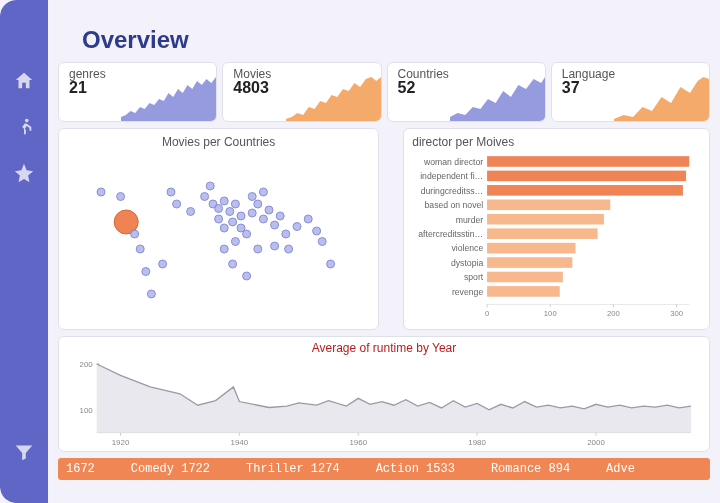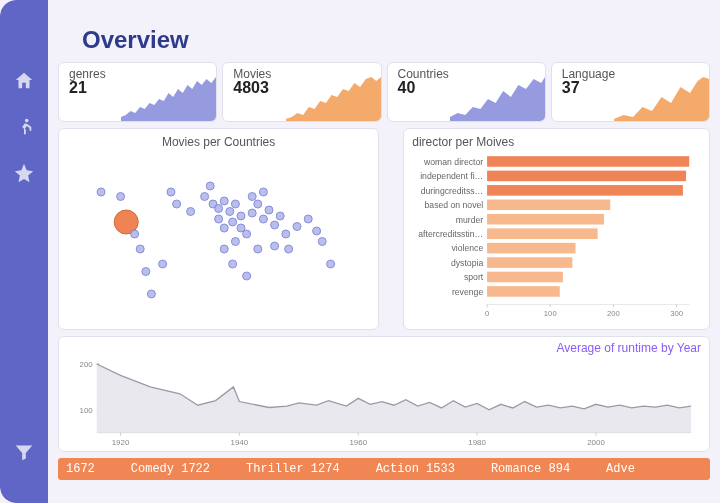--- a/index.html
+++ b/index.html
@@ -95,21 +95,21 @@
   .bars-svg { width: 100%; height: 178px; }
   .bar-label { font-size: 9px; fill: #666; text-anchor: end; }
   .axis-tick { font-size: 8px; fill: #888; text-anchor: middle; }
   .bottom-panel {
     background: #fff;
     border: 1px solid #e0e0ea;
     border-radius: 6px;
     height: 116px;
     padding: 4px 8px 2px 8px;
   }
-  .bottom-title { font-size: 12px; color: #8b5cf6; text-align: right; }
+  .bottom-title { font-size: 12px; color: #b91c1c; text-align: center; }
   .line-svg { width: 100%; height: 92px; }
   .y-tick { font-size: 8px; fill: #888; text-anchor: end; }
   .x-tick { font-size: 8px; fill: #888; text-anchor: middle; }
   .ticker {
     background: #ef8654;
     color: #fff;
     font-family: "Courier New", monospace;
     font-size: 12px;
     height: 22px;
     line-height: 22px;
@@ -162,21 +162,21 @@
       </div>
       <div class="card">
         <div class="card-label">Movies</div>
         <div class="card-value">4803</div>
         <svg class="spark" viewBox="0 0 100 44" preserveAspectRatio="none">
           <path d="M0 44 L0 42 L6 40 L12 36 L18 38 L24 30 L30 32 L36 24 L42 26 L48 18 L54 20 L60 12 L66 14 L72 6 L78 10 L84 2 L90 0 L95 4 L100 0 L100 44 Z" fill="#f3a15a" opacity="0.9"></path>
         </svg>
       </div>
       <div class="card">
         <div class="card-label">Countries</div>
-        <div class="card-value">40</div>
+        <div class="card-value">52</div>
         <svg class="spark" viewBox="0 0 100 44" preserveAspectRatio="none">
           <path d="M0 44 L0 40 L8 36 L16 38 L24 30 L32 32 L40 22 L48 26 L56 14 L64 20 L72 8 L80 12 L88 2 L96 6 L100 0 L100 44 Z" fill="#8289d8" opacity="0.85"></path>
         </svg>
       </div>
       <div class="card">
         <div class="card-label">Language</div>
         <div class="card-value">37</div>
         <svg class="spark" viewBox="0 0 100 44" preserveAspectRatio="none">
           <path d="M0 44 L0 42 L10 38 L20 40 L30 30 L40 34 L50 20 L60 26 L70 10 L80 16 L88 4 L94 0 L100 2 L100 44 Z" fill="#f3a15a" opacity="0.9"></path>
         </svg>

